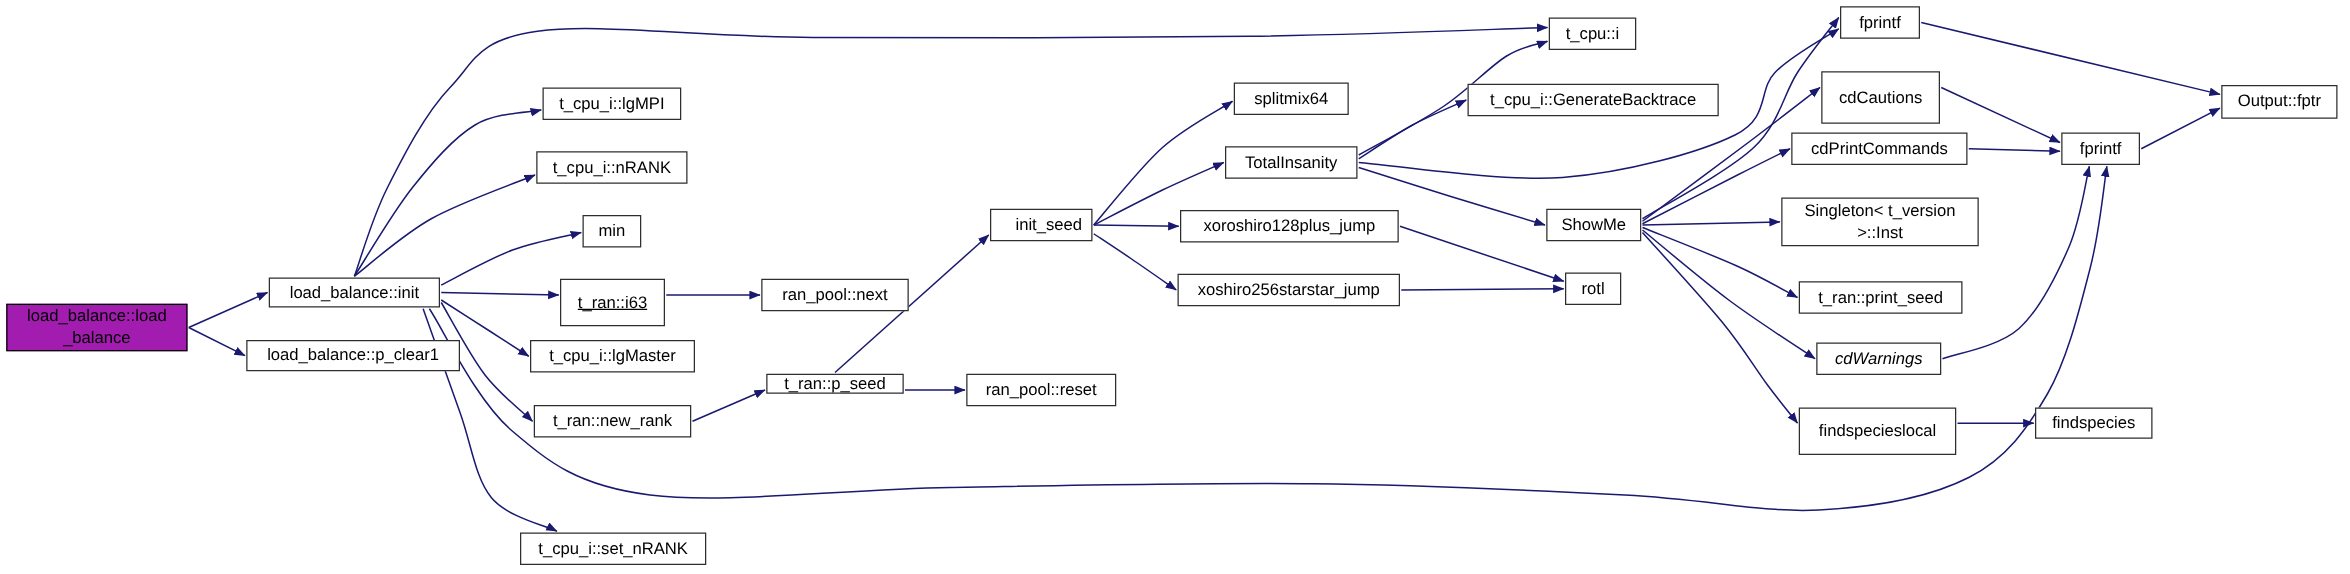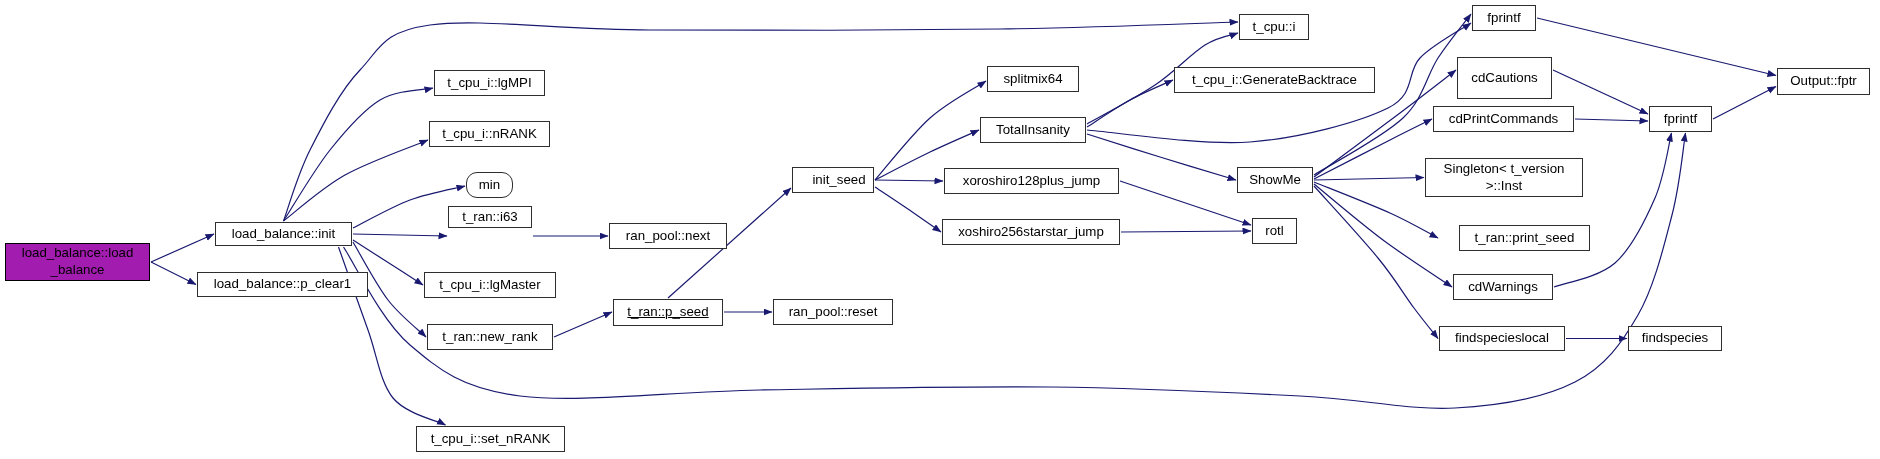--- a/index.html
+++ b/index.html
@@ -78,42 +78,42 @@
         <path d="M1713,119 L1776,86.5" fill="none" stroke="#191970" stroke-width="1.2" marker-end="url(#arrow)"></path>
       </g>
   </svg>
   <div id="nodes">
       <div class="node highlight" style="left: 5px; top: 243px; width: 145px; height: 38px; border-color: rgb(0, 0, 0);">load_balance::load
 _balance</div>
       <div class="node" style="left: 215px; top: 222px; width: 137px; height: 24px; border-color: rgb(46, 46, 46);">load_balance::init</div>
       <div class="node" style="left: 197px; top: 272px; width: 171px; height: 25px; border-color: rgb(46, 46, 46);">load_balance::p_clear1</div>
       <div class="node" style="left: 434px; top: 70px; width: 111px; height: 26px; border-color: rgb(46, 46, 46);">t_cpu_i::lgMPI</div>
       <div class="node" style="left: 429px; top: 121px; width: 121px; height: 26px; border-color: rgb(46, 46, 46);">t_cpu_i::nRANK</div>
-      <div class="node" style="left: 466px; top: 172px; width: 47px; height: 26px; border-color: rgb(46, 46, 46); border-radius: 11px;">min</div>
-      <div class="node" style="left: 448px; top: 206px; width: 84px; height: 22px; border-color: rgb(46, 46, 46);">t_ran::i63</div>
+      <div class="node" style="left: 466px; top: 172px; width: 47px; height: 26px; border-color: rgb(46, 46, 46);">min</div>
+      <div class="node" style="left: 448px; top: 223px; width: 84px; height: 38px; border-color: rgb(46, 46, 46); text-decoration: underline;">t_ran::i63</div>
       <div class="node" style="left: 609px; top: 223px; width: 118px; height: 26px; border-color: rgb(46, 46, 46);">ran_pool::next</div>
       <div class="node" style="left: 424px; top: 272px; width: 132px; height: 26px; border-color: rgb(46, 46, 46);">t_cpu_i::lgMaster</div>
       <div class="node" style="left: 427px; top: 324px; width: 126px; height: 26px; border-color: rgb(46, 46, 46);">t_ran::new_rank</div>
-      <div class="node" style="left: 613px; top: 299px; width: 110px; height: 27px; border-color: rgb(46, 46, 46); text-decoration: underline;">t_ran::p_seed</div>
+      <div class="node" style="left: 613px; top: 299px; width: 110px; height: 16px; border-color: rgb(46, 46, 46);">t_ran::p_seed</div>
       <div class="node" style="left: 773px; top: 299px; width: 120px; height: 26px; border-color: rgb(46, 46, 46);">ran_pool::reset</div>
       <div class="node" style="left: 792px; top: 167px; width: 82px; height: 26px; border-color: rgb(46, 46, 46); padding-left: 16px;">init_seed</div>
       <div class="node" style="left: 987px; top: 66px; width: 92px; height: 26px; border-color: rgb(46, 46, 46);">splitmix64</div>
       <div class="node" style="left: 980px; top: 117px; width: 106px; height: 26px; border-color: rgb(46, 46, 46);">TotalInsanity</div>
       <div class="node" style="left: 944px; top: 168px; width: 175px; height: 26px; border-color: rgb(46, 46, 46);">xoroshiro128plus_jump</div>
       <div class="node" style="left: 942px; top: 219px; width: 178px; height: 26px; border-color: rgb(46, 46, 46);">xoshiro256starstar_jump</div>
       <div class="node" style="left: 1239px; top: 14px; width: 70px; height: 26px; border-color: rgb(46, 46, 46);">t_cpu::i</div>
       <div class="node" style="left: 1174px; top: 67px; width: 201px; height: 26px; border-color: rgb(46, 46, 46);">t_cpu_i::GenerateBacktrace</div>
       <div class="node" style="left: 1237px; top: 167px; width: 76px; height: 26px; border-color: rgb(46, 46, 46);">ShowMe</div>
       <div class="node" style="left: 1252px; top: 218px; width: 45px; height: 26px; border-color: rgb(46, 46, 46);">rotl</div>
       <div class="node" style="left: 1472px; top: 5px; width: 64px; height: 26px; border-color: rgb(46, 46, 46);">fprintf</div>
       <div class="node" style="left: 1457px; top: 57px; width: 95px; height: 42px; border-color: rgb(46, 46, 46);">cdCautions</div>
       <div class="node" style="left: 1433px; top: 106px; width: 141px; height: 26px; border-color: rgb(46, 46, 46);">cdPrintCommands</div>
       <div class="node" style="left: 1425px; top: 158px; width: 158px; height: 39px; border-color: rgb(46, 46, 46);">Singleton&lt; t_version
 &gt;::Inst</div>
-      <div class="node" style="left: 1439px; top: 225px; width: 131px; height: 26px; border-color: rgb(46, 46, 46); margin-left: 20px;">t_ran::print_seed</div>
-      <div class="node" style="left: 1453px; top: 274px; width: 100px; height: 26px; border-color: rgb(46, 46, 46);">cdWarnings</div>
-      <div class="node" style="left: 1439px; top: 326px; width: 126px; height: 25px; border-color: rgb(46, 46, 46);">findspecieslocal</div>
+      <div class="node" style="left: 1439px; top: 225px; width: 131px; height: 26px; border-color: rgb(46, 46, 46);">t_ran::print_seed</div>
+      <div class="node" style="left: 1453px; top: 274px; width: 100px; height: 26px; border-color: rgb(46, 46, 46); font-style: italic;">cdWarnings</div>
+      <div class="node" style="left: 1439px; top: 326px; width: 126px; height: 38px; border-color: rgb(46, 46, 46);">findspecieslocal</div>
       <div class="node" style="left: 1628px; top: 326px; width: 94px; height: 25px; border-color: rgb(46, 46, 46);">findspecies</div>
       <div class="node" style="left: 1649px; top: 106px; width: 63px; height: 26px; border-color: rgb(46, 46, 46);">fprintf</div>
       <div class="node" style="left: 1777px; top: 68px; width: 93px; height: 27px; border-color: rgb(46, 46, 46);">Output::fptr</div>
       <div class="node" style="left: 416px; top: 426px; width: 149px; height: 26px; border-color: rgb(46, 46, 46);">t_cpu_i::set_nRANK</div>
     </div>
 </div>
 
 </body></html>

